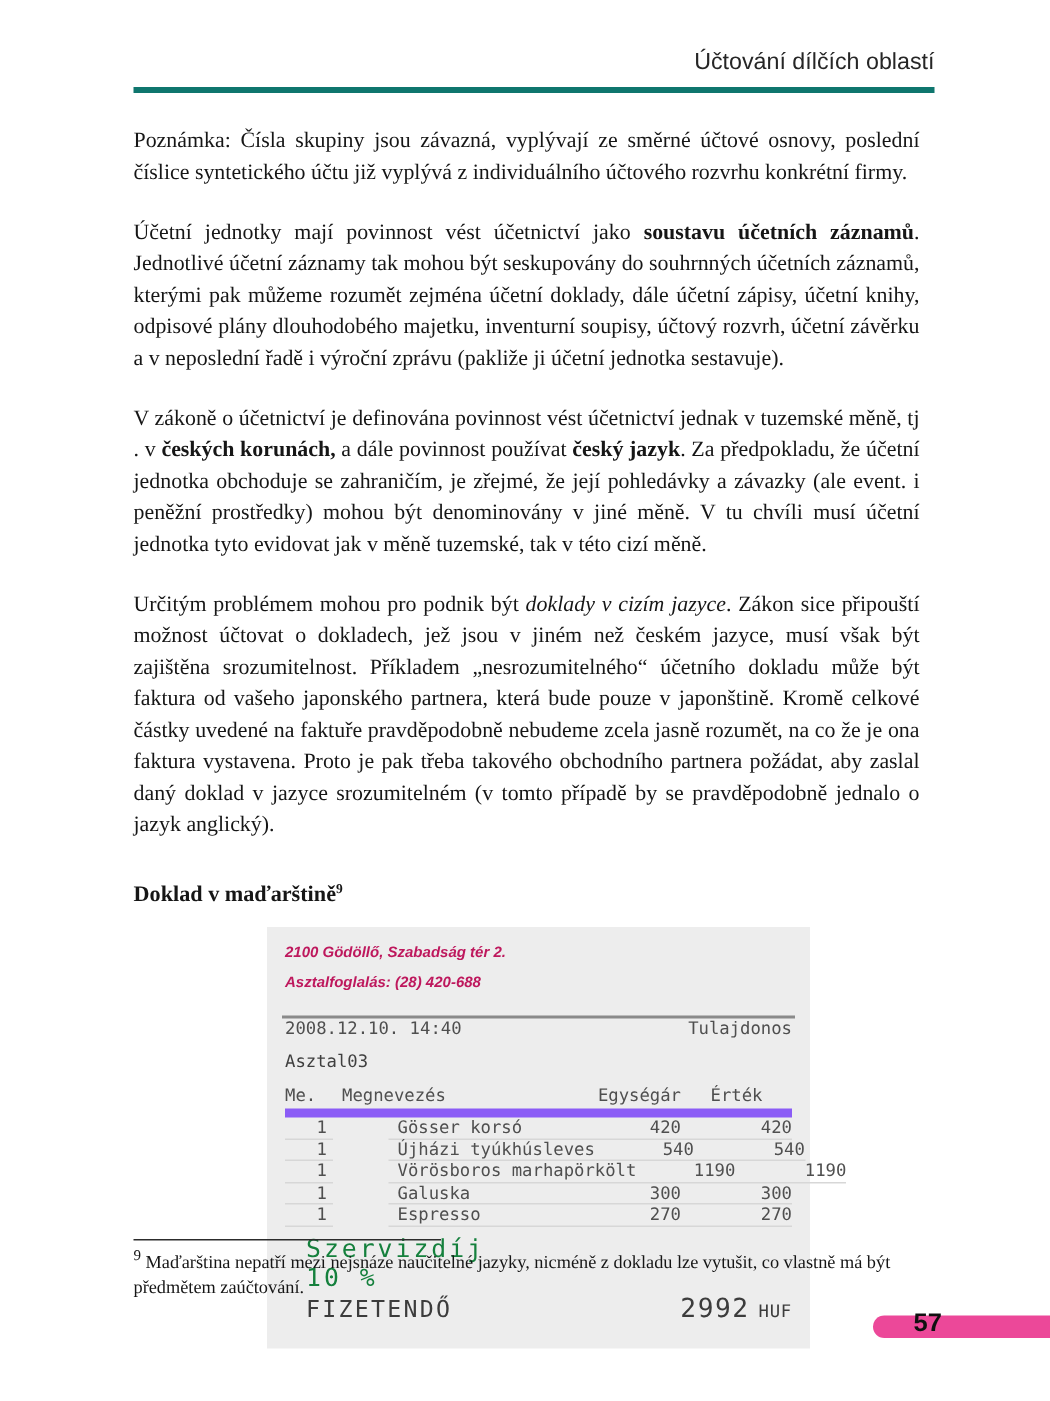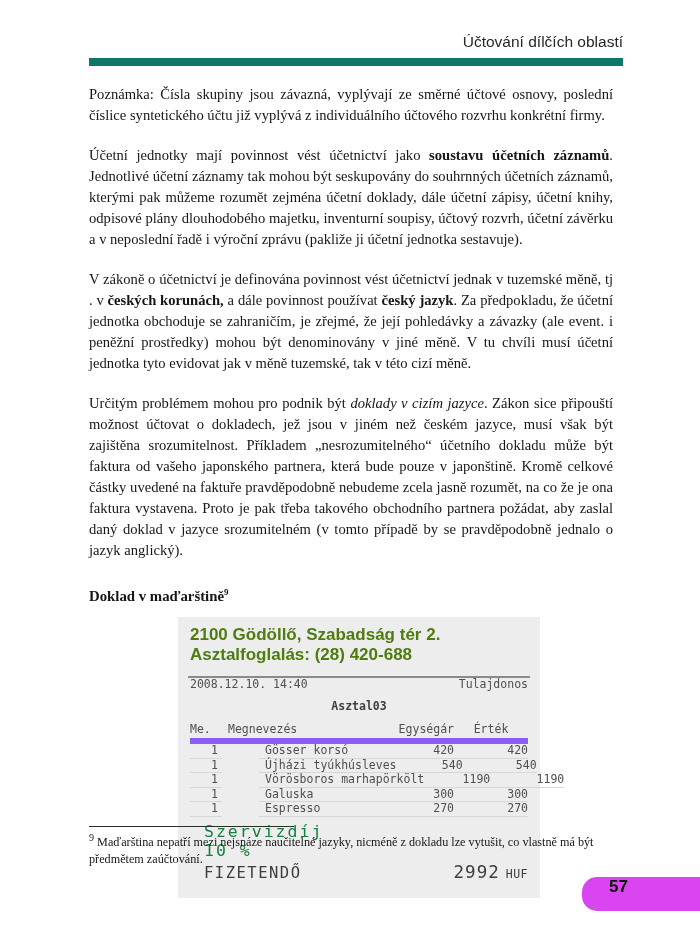--- a/index.html
+++ b/index.html
@@ -12,21 +12,21 @@
     box-sizing:border-box;
     overflow:hidden;
   }
   
   .running-head {
     position:absolute; top:33px; left:89px; width:534px;
     text-align:right;
     font-family:"Liberation Sans", sans-serif;
     font-size:15.5px; color:#262626;
     padding-bottom:7px;
-    border-bottom:8px solid #0f766e;
+    border-bottom:4px solid #0f766e;
   }
   
   .content {
     position:absolute; top:84px; left:89px; width:524px;
   }
   .content p {
     margin:0 0 19px 0;
     font-size:14.6px; line-height:21px;
     text-align:justify;
   }
@@ -50,32 +50,32 @@
   .r-title {
     font-family:"Liberation Sans", sans-serif;
     font-style:italic; font-weight:bold;
     font-size:24.5px; color:#636363;
     letter-spacing:0.2px;
     margin:2px 0 10px 0;
     white-space:nowrap;
   }
   .r-addr {
     font-family:"Liberation Sans", sans-serif;
-    font-weight:bold;
-    font-size:17px; color:#4d7c0f;
+    font-style:italic; font-weight:bold;
+    font-size:10px; color:#be185d;
     line-height:20px;
   }
   .r-rule { border:none; border-top:2px solid #8a8a8a; margin:11px -2px 0 -2px; }
   .r-mono {
     font-family:"DejaVu Sans Mono", "Liberation Mono", monospace;
     font-size:11.5px; color:#4f4f4f;
   }
   .r-row { display:flex; justify-content:space-between; line-height:13.5px; }
   .r-meta { margin-top:9px; }
-  .r-table-label { text-align:center; margin:8px 0 9px 0; color:#3f3f3f;font-weight:bold; }
+  .r-table-label { margin:8px 0 9px 0; color:#3f3f3f; }
   .r-grid { display:grid; grid-template-columns:32px 1fr 66px 74px; }
   .r-grid .c-qty  { text-align:right; padding-right:4px; }
   .r-grid .c-name { padding-left:6px; }
   .r-grid .c-unit { text-align:right; }
   .r-grid .c-val  { text-align:right; }
   .r-head-row > span { padding-bottom:2px; border-bottom:6px solid #8b5cf6; }
   .r-head-row .c-qty { text-align:left; padding-right:0; }
   .r-head-row .c-unit { text-align:right; }
   .r-head-row .c-val { text-align:center; }
   .r-item > span { line-height:11.5px; padding:1px 0 1px 0; border-bottom:1px solid #d7d7d7; }
@@ -97,24 +97,24 @@
 
   
   .footnote-area { position:absolute; left:89px; top:826px; width:524px; }
   .footnote-rule { border:none; border-top:1.5px solid #2c2c2c; width:205px; margin:0 0 3px 0; }
   .footnote { font-size:12.2px; line-height:16.5px; text-align:left; }
   .footnote sup { font-size:10px; }
 
   
   .page-pill {
     position:absolute; right:0; top:877px;
-    width:118px; height:34px;
-    background:#d946ef;
+    width:118px; height:15px;
+    background:#ec4899;
     border-radius:15px 0 0 15px;
-    display:flex; align-items:flex-start;
+    display:flex; align-items:flex-end;
     padding-left:27px; box-sizing:border-box;
     font-family:"Liberation Sans", sans-serif;
     font-weight:bold; font-size:17px; color:#111111;
   }
 </style>
 </head>
 <body>
 
 <div class="page">
 

